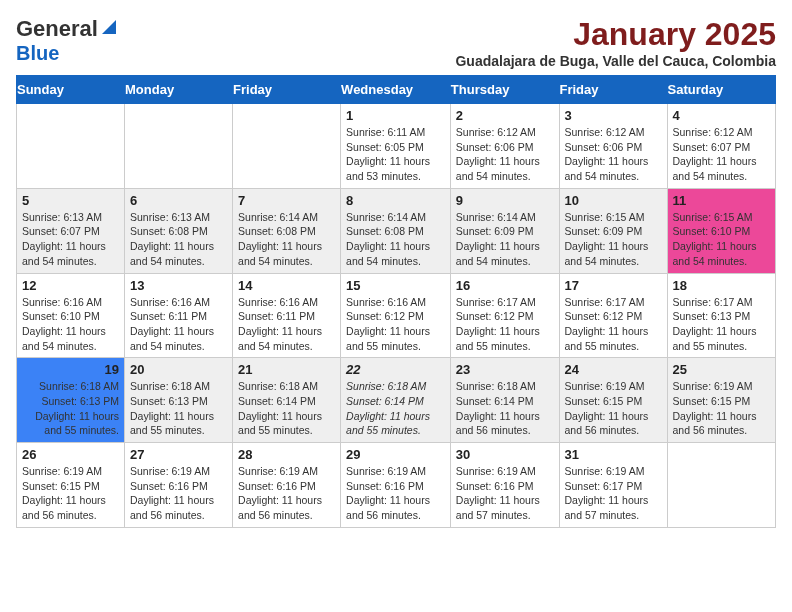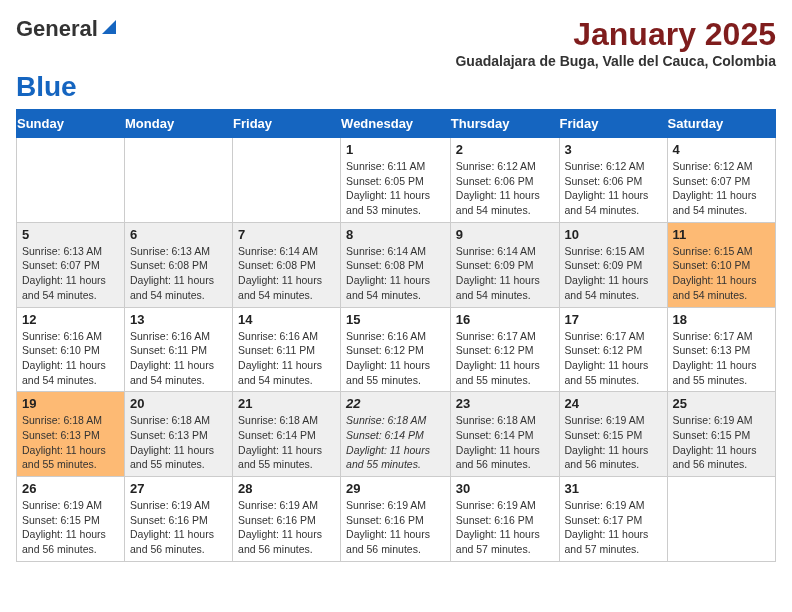--- a/index.html
+++ b/index.html
@@ -13,21 +13,20 @@
     .header-area {
       display: flex;
       align-items: flex-start;
       justify-content: space-between;
       margin-bottom: 4px;
     }
     .logo {
       display: flex;
       flex-direction: column;
       align-items: flex-start;
-      gap: 29px;
     }
     .logo-row {
       display: flex;
       align-items: center;
     }
     .title-area {
       text-align: right;
     }
     .month-title {
       font-size: 32px;
@@ -86,21 +85,21 @@
   <div class="logo">
     <div class="logo-row">
       <span style="font-size:22px;font-weight:bold;color:#333;">General</span>
       <span style="display:inline-block;margin-left:2px;vertical-align:middle;">
         <svg width="18" height="18" viewBox="0 0 18 18">
             <polygon points="2,16 16,16 16,2" fill="#1565c0"></polygon>
           </svg>
       </span>
     </div>
     <div>
-      <span style="font-size:28px;font-weight:bold;color:#1565c0;">Blue</span>
+      <span style="font-size:20px;font-weight:bold;color:#1565c0;">Blue</span>
     </div>
   </div>
   <div class="title-area">
     <div class="month-title">January 2025</div>
     <div class="subtitle">Guadalajara de Buga, Valle del Cauca, Colombia</div>
   </div>
 </div>
 
 <table class="calendar">
   <thead>
@@ -184,21 +183,21 @@
 Daylight: 11 hours
 and 54 minutes.</div>
         </td>
         <td style="background: rgb(239, 239, 239);">
           <div class="day-number">10</div>
           <div class="day-info" style="white-space: pre-line;">Sunrise: 6:15 AM
 Sunset: 6:09 PM
 Daylight: 11 hours
 and 54 minutes.</div>
         </td>
-        <td style="background: #fdba74;">
+        <td style="background: #ec4899;">
           <div class="day-number">11</div>
           <div class="day-info" style="white-space: pre-line;">Sunrise: 6:15 AM
 Sunset: 6:10 PM
 Daylight: 11 hours
 and 54 minutes.</div>
         </td>
       </tr>
       <tr>
         <td>
           <div class="day-number">12</div>
@@ -244,21 +243,21 @@
         </td>
         <td>
           <div class="day-number">18</div>
           <div class="day-info" style="white-space: pre-line;">Sunrise: 6:17 AM
 Sunset: 6:13 PM
 Daylight: 11 hours
 and 55 minutes.</div>
         </td>
       </tr>
       <tr style="background: rgb(240, 240, 240);">
-        <td style="background: #fdba74;">
+        <td style="background: #3b82f6; text-align: right;">
           <div class="day-number">19</div>
           <div class="day-info" style="white-space: pre-line;">Sunrise: 6:18 AM
 Sunset: 6:13 PM
 Daylight: 11 hours
 and 55 minutes.</div>
         </td>
         <td style="background: rgb(239, 239, 239); margin-top: 40px;">
           <div class="day-number">20</div>
           <div class="day-info" style="white-space: pre-line;">Sunrise: 6:18 AM
 Sunset: 6:13 PM

